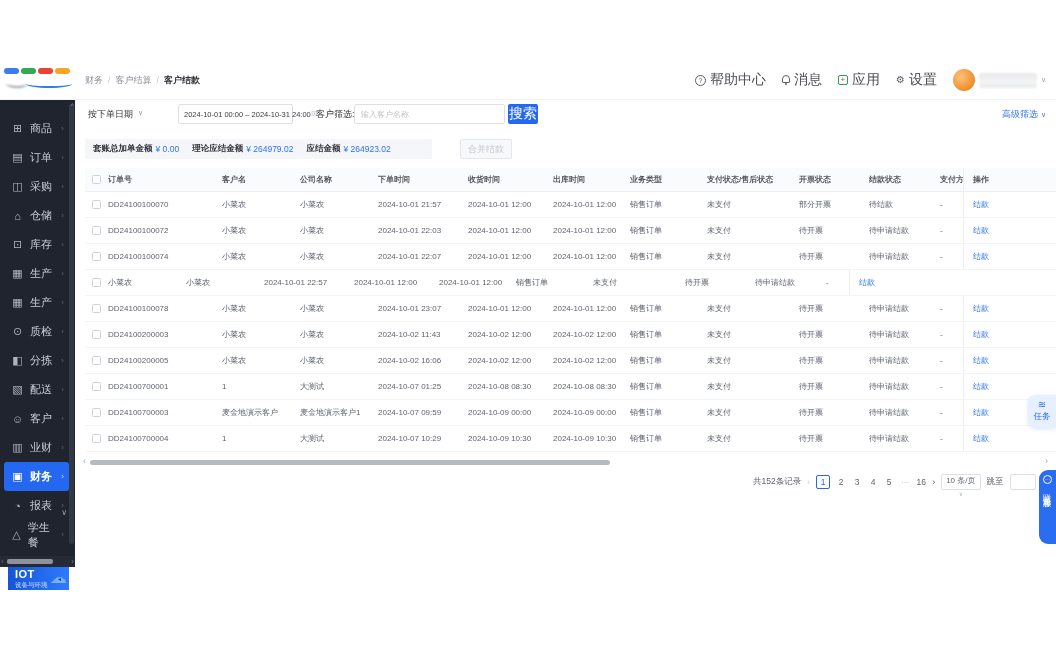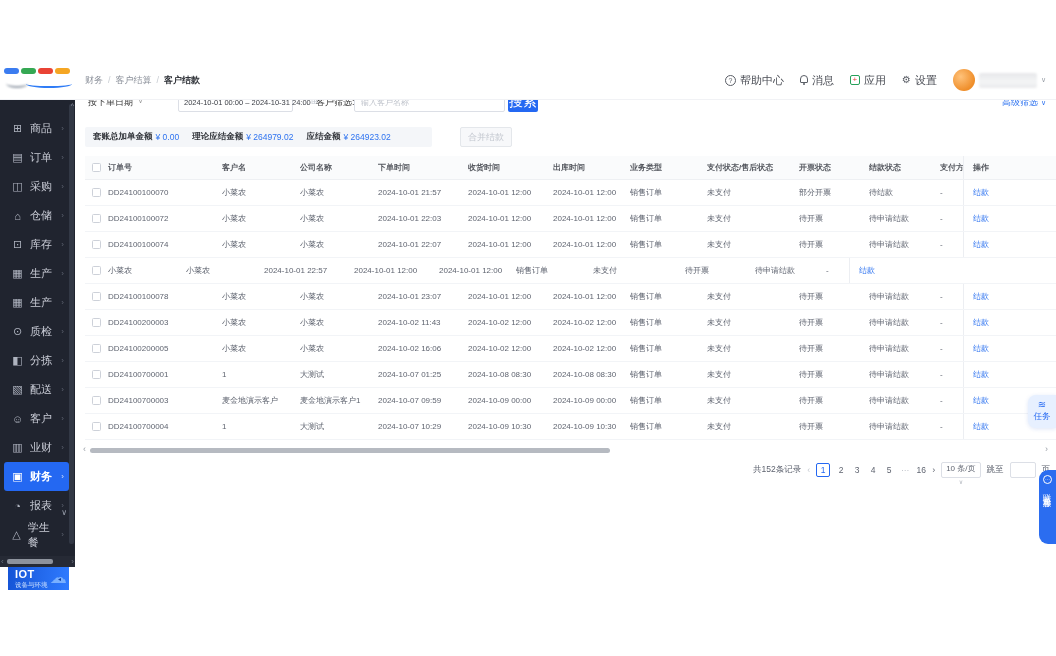--- a/index.html
+++ b/index.html
@@ -10,21 +10,21 @@
   .topbar { position:absolute; left:0; top:60px; width:1056px; height:40px; background:#fff; border-bottom:1px solid #f1f2f5; z-index:5; }
   .logo { position:absolute; left:0; top:0; width:78px; height:40px; }
   .logo-bars { position:absolute; left:4px; top:8px; display:flex; gap:2px; }
   .logo-bar { width:15px; height:6px; border-radius:3px; filter:blur(0.6px); }
   .logo-swoosh { position:absolute; left:26px; top:20px; width:46px; height:8px; border-bottom:2.5px solid #2f7cf6; border-radius:50%; filter:blur(0.7px); }
   .logo-swoosh2 { position:absolute; left:6px; top:19px; width:22px; height:9px; border-bottom:2px solid #9aa2ad; border-radius:50%; filter:blur(0.8px); }
   .breadcrumb { position:absolute; left:85px; top:0; height:40px; display:flex; align-items:center; gap:5px; font-size:9px; color:#8a8f99; }
   .breadcrumb .sep { color:#c8ccd2; }
   .breadcrumb .cur { color:#2f3238; font-weight:bold; }
   .topbar-right { position:absolute; right:10px; top:0; height:40px; display:flex; align-items:center; gap:16px; }
-  .tb-item { display:flex; align-items:center; gap:4px; font-size:11px; color:#4a4d55; cursor:pointer; }
+  .tb-item { display:flex; align-items:center; gap:4px; font-size:14px; color:#4a4d55; cursor:pointer; }
   .i-help { width:11px; height:11px; border:1px solid #5a5e66; border-radius:50%; font-size:7px; line-height:9px; text-align:center; color:#5a5e66; }
   .i-help::before { content:"?"; }
   .i-bell { width:8px; height:8px; border:1px solid #5a5e66; border-radius:4px 4px 1px 1px; position:relative; margin-top:-2px; }
   .i-bell::after { content:""; position:absolute; left:2px; bottom:-3px; width:2px; height:2px; border-radius:50%; background:#5a5e66; }
   .i-app { width:10px; height:10px; border:1px solid #27a05a; border-radius:2px; font-size:8px; line-height:8px; text-align:center; color:#e5413c; }
   .i-app::before { content:"+"; }
   .i-gear { font-size:10px; color:#5a5e66; line-height:1; }
   .i-gear::before { content:"⚙"; }
   .avatar { width:22px; height:22px; border-radius:50%; background:radial-gradient(circle at 35% 35%, #ffc27a, #ef8e2a 70%); }
   .user-blur { width:58px; height:15px; background:linear-gradient(#e7e8ea,#f4f5f6 60%,#e9eaec); border-radius:2px; filter:blur(1.2px); }
@@ -55,21 +55,21 @@
   .side-harrow-r { right:1px; } .side-harrow-r::before { content:"›"; }
   .iot { position:absolute; left:8px; top:567px; width:61px; height:23px; background:linear-gradient(95deg,#1554d6,#2f7bff); overflow:hidden; z-index:7;text-decoration:underline; }
   .iot-title { position:absolute; left:7px; top:1px; font-size:11px; font-weight:bold; color:#fff; letter-spacing:0.5px; }
   .iot-sub { position:absolute; left:7px; top:14px; font-size:6.5px; color:#cfe2ff; }
   .iot-cloud { position:absolute; right:2px; top:0px; font-size:17px; color:#79b0ff; }
   .iot-cloud::before { content:"☁"; }
   .iot-cloud-mark { position:absolute; right:8px; top:8px; font-size:6px; color:#0f3e9e; }
   .iot-cloud-mark::before { content:"◂"; }
 
   
-  .main { position:absolute; left:75px; top:88px; width:981px; height:556px; background:#fff;text-decoration:underline; }
+  .main { position:absolute; left:75px; top:100px; width:981px; height:556px; background:#fff;text-decoration:underline; }
 
   
   .f-date-label { position:absolute; left:13px; top:8px; font-size:9px; color:#333; line-height:12px; }
   .f-date-chev { position:absolute; left:63px; top:9px; font-size:7px; color:#999; }
   .f-date-chev::before { content:"∨"; }
   .f-date-input { position:absolute; left:103px; top:4px; width:115px; height:20px; border:1px solid #dcdfe6; border-radius:2px; display:flex; align-items:center; justify-content:space-between; padding:0 5px; background:#fff; }
   .f-date-text { font-size:7.5px; color:#3a3d44; white-space:nowrap; }
   .i-cal { font-size:8px; color:#c2c7cf; line-height:1; }
   .i-cal::before { content:"⊞"; }
   .f-cust-label { position:absolute; left:241px; top:8px; font-size:9px; color:#333; line-height:12px; }

